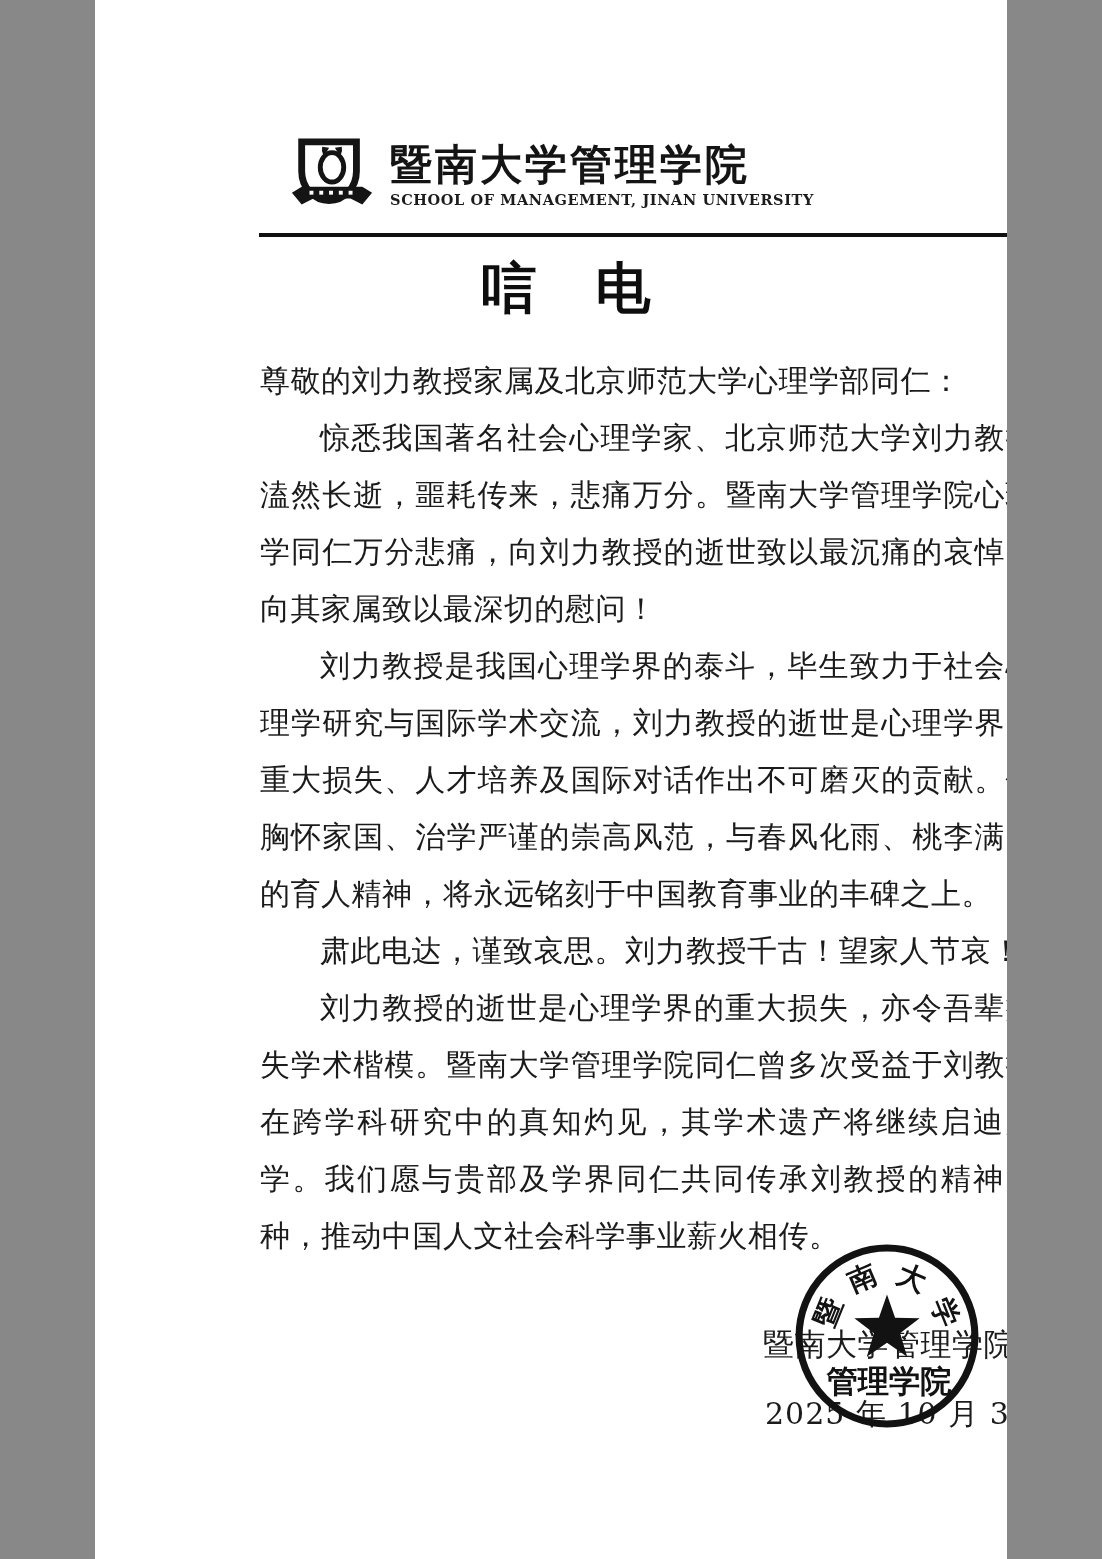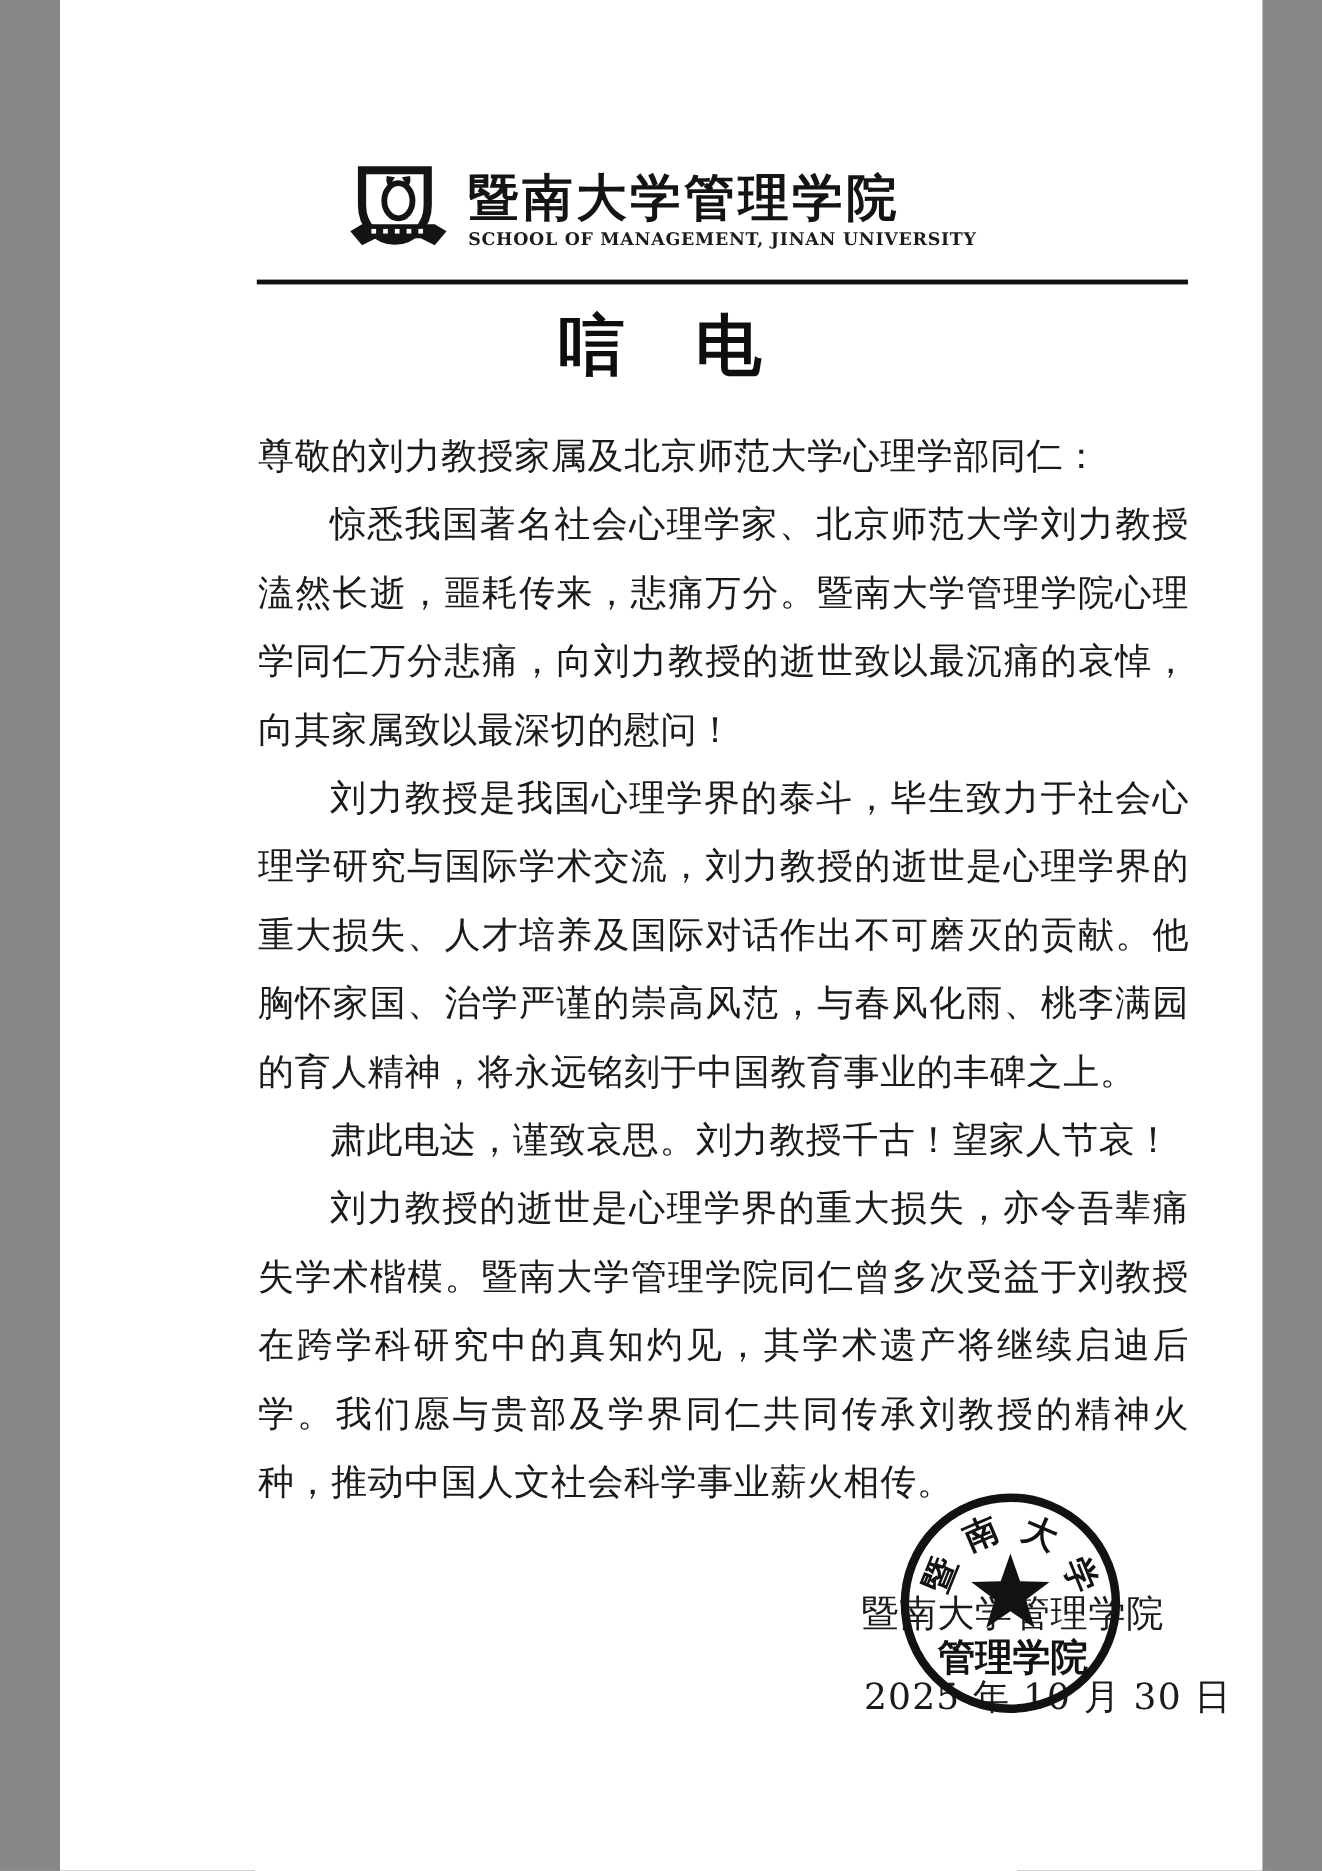--- a/index.html
+++ b/index.html
@@ -1,19 +1,19 @@
 <!DOCTYPE html>
 <html><head>
 <meta charset="utf-8">
 <style>
   * { margin: 0; padding: 0; box-sizing: border-box; }
   html, body { background: #888; }
   .page {
     position: relative;
-    width: 1002px;
+    width: 912px;
     height: 1559px;
     margin: 0 auto;
     background: #ffffff;
     color: #1a1a1a;
     font-family: "DejaVu Serif", "Liberation Serif", serif;
     overflow: hidden;
   }
 
   
   .header-row {
@@ -49,21 +49,21 @@
     left: 164px;
     width: 776px;
     height: 4px;
     background: #101010;
   }
 
   
   .doc-title {
     position: absolute;
     top: 252px;
-    left: 0;
+    left: 16px;
     width: 100%;
     text-align: center;
     font-size: 55px;
     font-weight: bold;
     color: #0e0e0e;
     letter-spacing: 2px;
   }
 
   
   .body-text {

